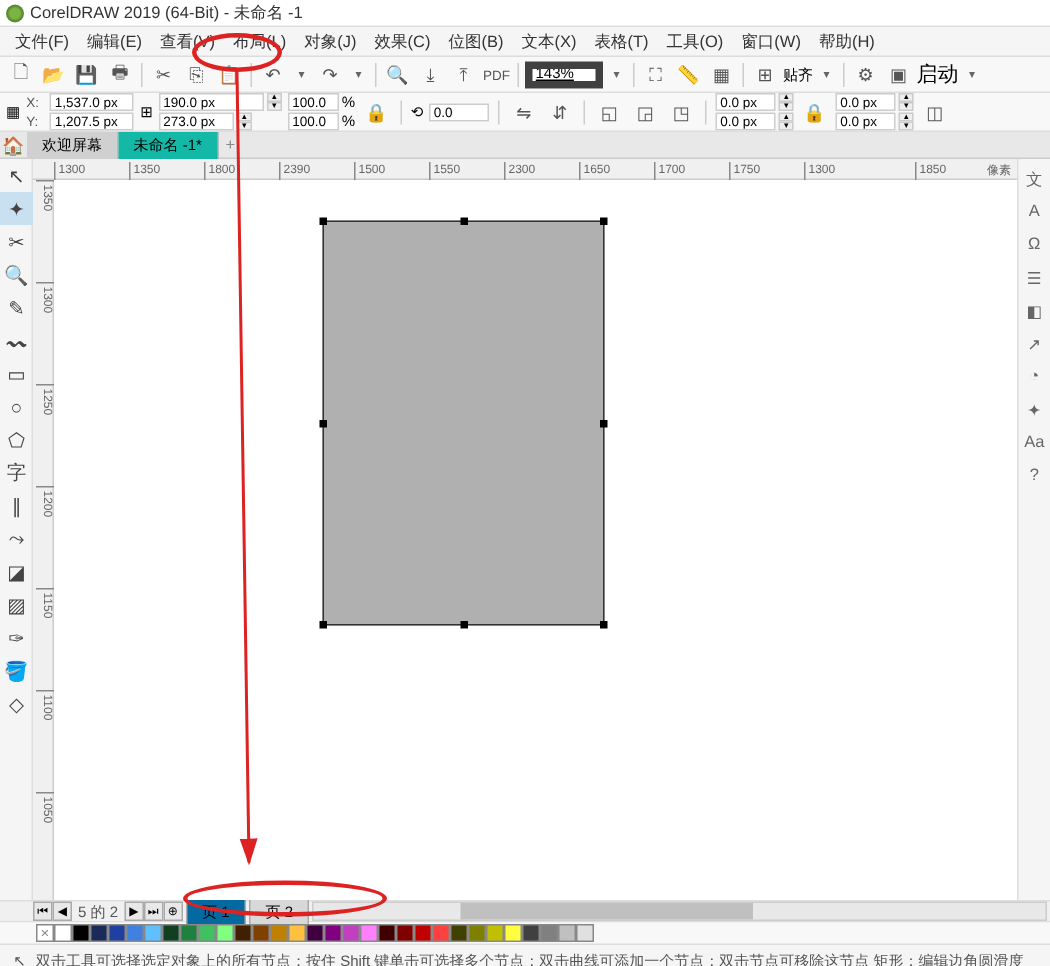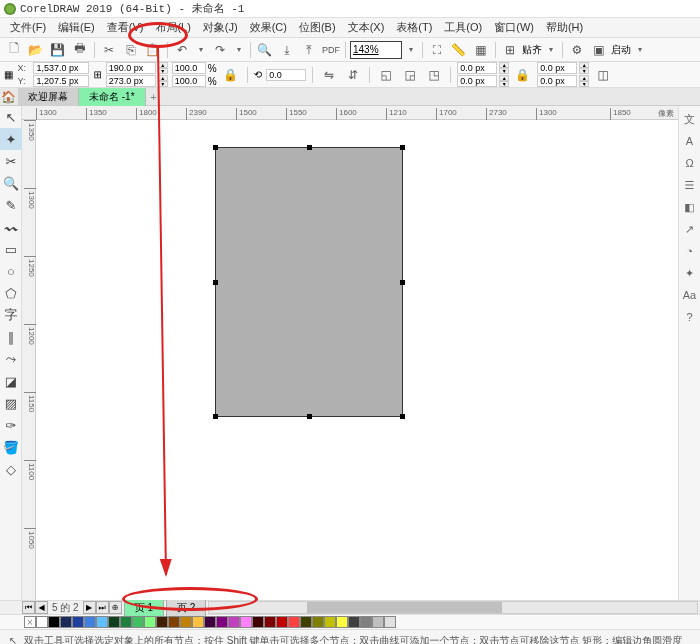--- a/index.html
+++ b/index.html
@@ -1,37 +1,37 @@
 <!DOCTYPE html>
 <html><head>
 <meta charset="utf-8">
 <style>
 * { margin: 0; padding: 0; box-sizing: border-box; font-family: "Microsoft YaHei", Arial, sans-serif; }
 body { width: 700px; height: 644px; background: #fff; overflow: hidden; font-size: 11px; position: relative; }
 .titlebar { height: 18px; background: #fff; display: flex; align-items: center; padding: 0 4px; border-bottom: 1px solid #e0e0e0; }
 .titlebar .logo { width: 12px; height: 12px; background: radial-gradient(circle, #7cb342 40%, #558b2f 60%); border-radius: 50%; margin-right: 4px; }
-.titlebar .title { font-size: 11px; color: #333; font-family: Liberation Mono, monospace; }
+.titlebar .title { font-size: 11px; color: #333; }
 .menubar { height: 20px; background: #f5f5f5; display: flex; align-items: center; padding: 0 4px; border-bottom: 1px solid #ddd; }
 .menubar .menu-item { padding: 2px 6px; font-size: 11px; color: #333; cursor: pointer; position: relative; }
 .toolbar { height: 24px; background: #f8f8f8; display: flex; align-items: center; padding: 0 4px; border-bottom: 1px solid #ddd; gap: 2px; }
 .tb-btn { width: 20px; height: 20px; display: flex; align-items: center; justify-content: center; cursor: pointer; font-size: 12px; color: #555; }
 .tb-sep { width: 1px; height: 16px; background: #ccc; margin: 0 2px; }
-.tb-input { width: 48px; height: 18px; font-size: 10px; border: 1px solid #404040; padding: 0 2px; text-decoration: underline; }
+.tb-input { width: 48px; height: 18px; font-size: 10px; border: 5px solid #404040; padding: 0 2px; text-decoration: underline; }
 .tb-dd { width: 14px; height: 18px; display: inline-flex; align-items: center; justify-content: center; font-size: 8px; color: #666; }
 .propbar { height: 26px; background: #f8f8f8; display: flex; align-items: center; padding: 0 4px; border-bottom: 1px solid #ddd; gap: 4px; font-size: 10px; }
 .prop-grp { display: flex; flex-direction: column; gap: 1px; }
 .prop-row { display: flex; align-items: center; gap: 2px; height: 12px; }
 .prop-lbl { width: 14px; font-size: 9px; color: #555; }
 .prop-val { width: 56px; height: 12px; border: 1px solid #ccc; font-size: 9px; padding: 0 2px; background: #fff; }
 .prop-stepper { width: 10px; height: 12px; display: flex; flex-direction: column; }
 .prop-stepper span { height: 6px; font-size: 6px; line-height: 5px; text-align: center; border: 1px solid #ccc; background: #eee; cursor: pointer; }
 .tabbar { height: 18px; background: #e8e8e8; display: flex; align-items: center; border-bottom: 1px solid #ccc; }
 .tabbar .home { width: 18px; height: 18px; display: flex; align-items: center; justify-content: center; font-size: 12px; }
 .tabbar .tab { padding: 2px 10px; font-size: 10px; background: #d0d0d0; border-right: 1px solid #bbb; cursor: pointer; }
-.tabbar .tab.active { background: #86efac; }
+.tabbar .tab.active { background: #14b8a6; }
 .tabbar .newtab { width: 16px; text-align: center; color: #888; cursor: pointer; }
 .workarea { display: flex; height: 494px; position: relative; }
 .toolbox { width: 22px; background: #f5f5f5; border-right: 1px solid #ddd; display: flex; flex-direction: column; }
 .tool { width: 22px; height: 22px; display: flex; align-items: center; justify-content: center; font-size: 13px; color: #444; cursor: pointer; }
 .tool.active { background: #c8e0f0; }
 .canvas-area { flex: 1; background: #15803d; position: relative; overflow: hidden; }
 .ruler-h { height: 14px; background: #f0f0f0; border-bottom: 1px solid #ccc; position: relative; font-size: 8px; color: #666; }
 .ruler-h .tick-major { position: absolute; top: 2px; border-left: 1px solid #888; height: 12px; padding-left: 2px; }
 .ruler-v { width: 14px; position: absolute; left: 0; top: 14px; bottom: 0; background: #f0f0f0; border-right: 1px solid #ccc; }
 .ruler-v .tick-major { position: absolute; left: 2px; border-top: 1px solid #888; width: 12px; font-size: 8px; writing-mode: vertical-rl; padding-top: 2px; color: #666; }
@@ -41,21 +41,21 @@
 .h-tl { top: -3px; left: -3px; } .h-tr { top: -3px; right: -3px; }
 .h-bl { bottom: -3px; left: -3px; } .h-br { bottom: -3px; right: -3px; }
 .h-tm { top: -3px; left: 50%; margin-left: -2px; } .h-bm { bottom: -3px; left: 50%; margin-left: -2px; }
 .h-ml { top: 50%; left: -3px; margin-top: -2px; } .h-mr { top: 50%; right: -3px; margin-top: -2px; }
 .rpanel { width: 22px; background: #f5f5f5; border-left: 1px solid #ddd; display: flex; flex-direction: column; align-items: center; gap: 4px; padding-top: 4px; }
 .rpanel .ricon { width: 18px; height: 18px; font-size: 11px; display: flex; align-items: center; justify-content: center; color: #666; cursor: pointer; }
 .hscroll-row { height: 15px; display: flex; align-items: center; background: #f0f0f0; border-top: 1px solid #ddd; border-bottom: 1px solid #ddd; padding-left: 22px; }
 .nav-btn { width: 13px; height: 13px; border: 1px solid #aaa; background: #e8e8e8; font-size: 8px; display: flex; align-items: center; justify-content: center; cursor: pointer; }
 .nav-txt { font-size: 10px; padding: 0 4px; color: #555; }
 .page-tab { padding: 1px 10px; font-size: 10px; background: #d8d8d8; border: 1px solid #aaa; margin-left: 2px; cursor: pointer; }
-.page-tab.active { background: #86efac; }
+.page-tab.active { background: #0369a1; }
 .hscroll-track { flex: 1; height: 13px; background: #e8e8e8; border: 1px solid #ccc; margin: 0 2px; position: relative; }
 .hscroll-thumb { position: absolute; left: 20%; width: 40%; height: 100%; background: #c0c0c0; }
 .colorbar { height: 14px; background: #f8f8f8; display: flex; align-items: center; padding: 0 24px; gap: 0; }
 .swatch { width: 12px; height: 12px; border: 1px solid #888; cursor: pointer; }
 .statusbar { height: 22px; background: #f5f5f5; border-top: 1px solid #ddd; display: flex; align-items: center; padding: 0 6px; font-size: 10px; color: #555; gap: 4px; }
 .statusbar .sicon { width: 14px; height: 14px; display: inline-flex; align-items: center; justify-content: center; }
 .anno-circle1 { position: absolute; left: 128px; top: 22px; width: 60px; height: 26px; border: 3px solid #d22; border-radius: 50%; pointer-events: none; z-index: 100; }
 .anno-circle2 { position: absolute; left: 122px; top: 587px; width: 136px; height: 24px; border: 3px solid #d22; border-radius: 50%; pointer-events: none; z-index: 100; }
 .anno-arrow { position: absolute; left: 0; top: 0; z-index: 99; pointer-events: none; }
 </style>
@@ -108,40 +108,40 @@
   <span class="tb-btn">⛶</span>
   <span class="tb-btn">📏</span>
   <span class="tb-btn">▦</span>
   <span class="tb-sep"></span>
   <span class="tb-btn">⊞</span>
   <span style="font-size:10px">贴齐</span>
     <span class="tb-dd">▾</span>
   <span class="tb-sep"></span>
   <span class="tb-btn">⚙</span>
   <span class="tb-btn">▣</span>
-  <span style="font-size:10px">启动</span>
+  <span style="font-size:14px">启动</span>
     <span class="tb-dd">▾</span>
 </div>
 
 <div class="propbar">
   <span>▦</span>
   <div class="prop-grp">
     <div class="prop-row">
         <span class="prop-lbl">X:</span>
         <input class="prop-val" value="1,537.0 px" style="">
       </div>
     <div class="prop-row">
         <span class="prop-lbl">Y:</span>
         <input class="prop-val" value="1,207.5 px" style="">
       </div>
   </div>
   <span>⊞</span>
   <div class="prop-grp">
     <div class="prop-row">
-        <input class="prop-val" style="width: 50px;" value="190.0 px">
+        <input class="prop-val" style="width: 70px;" value="190.0 px">
         <div class="prop-stepper">
           <span>▴</span>
           <span>▾</span>
         </div>
       </div>
     <div class="prop-row">
         <input class="prop-val" style="width: 50px;" value="273.0 px">
         <div class="prop-stepper">
           <span>▴</span>
           <span>▾</span>
@@ -235,24 +235,24 @@
   </div>
 
   <div class="canvas-area">
     <div class="ruler-h">
       <span class="tick-major" style="left:14px">1300</span>
       <span class="tick-major" style="left:64px">1350</span>
       <span class="tick-major" style="left:114px">1800</span>
       <span class="tick-major" style="left:164px">2390</span>
       <span class="tick-major" style="left:214px">1500</span>
       <span class="tick-major" style="left:264px">1550</span>
-      <span class="tick-major" style="left:314px">1600</span>
-      <span class="tick-major" style="left:364px">1210</span>
+      <span class="tick-major" style="left:314px">2300</span>
+      <span class="tick-major" style="left:364px">1650</span>
       <span class="tick-major" style="left:414px">1700</span>
-      <span class="tick-major" style="left:464px">2730</span>
+      <span class="tick-major" style="left:464px">1750</span>
       <span class="tick-major" style="left:514px">1300</span>
       <span class="tick-major" style="left:588px">1850</span>
       <span style="position:absolute;right:4px;top:2px;font-size:8px">像素</span>
     </div>
     <div class="ruler-v">
       <span class="tick-major" style="top:0px">1350</span>
       <span class="tick-major" style="top:68px">1300</span>
       <span class="tick-major" style="top:136px">1250</span>
       <span class="tick-major" style="top:204px">1200</span>
       <span class="tick-major" style="top:272px">1150</span>

